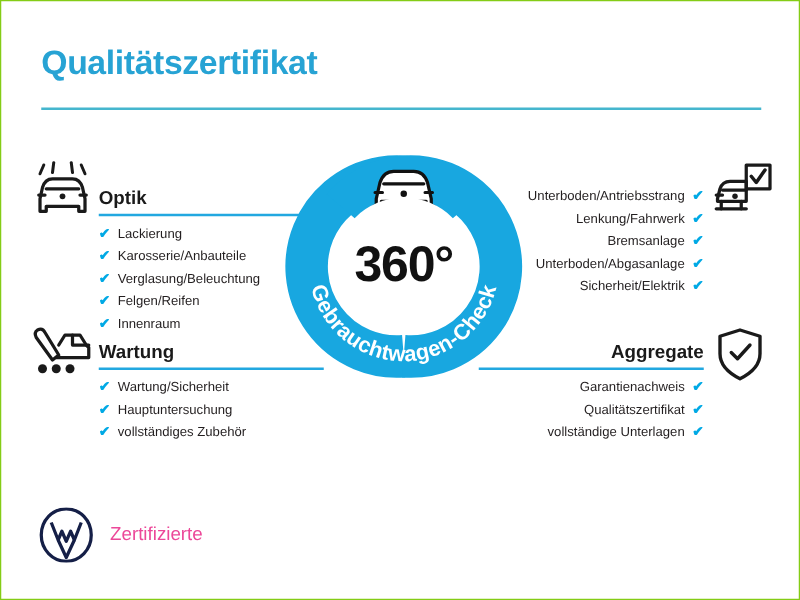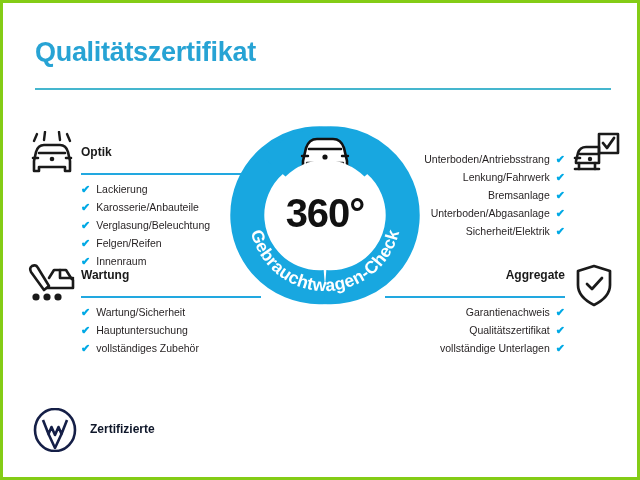--- a/index.html
+++ b/index.html
@@ -6,21 +6,21 @@
   html, body {
     width: 640px; height: 480px;
     background: #ffffff;
     font-family: "Liberation Sans", sans-serif;
     overflow: hidden;
   }
   #sheet {
     position: relative;
     width: 640px; height: 480px;
     background: #ffffff;
-    border: 3px solid #84cc16;
+    border: 1px solid #84cc16;
   }
 
   
   #title {
     position: absolute;
     left: 32px; top: 34px;
     font-size: 27px;
     font-weight: bold;
     color: #27a3d4;
     letter-spacing: -0.3px;
@@ -34,22 +34,22 @@
   }
 
   
   .quad { position: absolute; }
   .quad-head {
     position: relative;
     height: 30px;
   }
   .quad-title {
     position: absolute;
-    bottom: 16px;
-    font-size: 12px;
+    bottom: 6px;
+    font-size: 15px;
     font-weight: bold;
     color: #1a1a1a;
     white-space: nowrap;
   }
   .quad-rule {
     position: absolute;
     left: 0; right: 0; bottom: 0;
     height: 2px;
     background: #22a8e0;
   }
@@ -102,23 +102,23 @@
 
   
   #footer {
     position: absolute;
     left: 30px; top: 405px;
     display: flex;
     align-items: center;
     gap: 13px;
   }
   #footer-text {
-    font-size: 12px;
-    font-weight: bold;
-    color: #0f172a;
+    font-size: 15px;
+    font-weight: normal;
+    color: #ec4899;
     line-height: 1.32;
     white-space: nowrap;
   }
 </style>
 </head>
 <body>
 
 <div id="sheet">
 
   <div id="title">Qualitätszertifikat</div>

